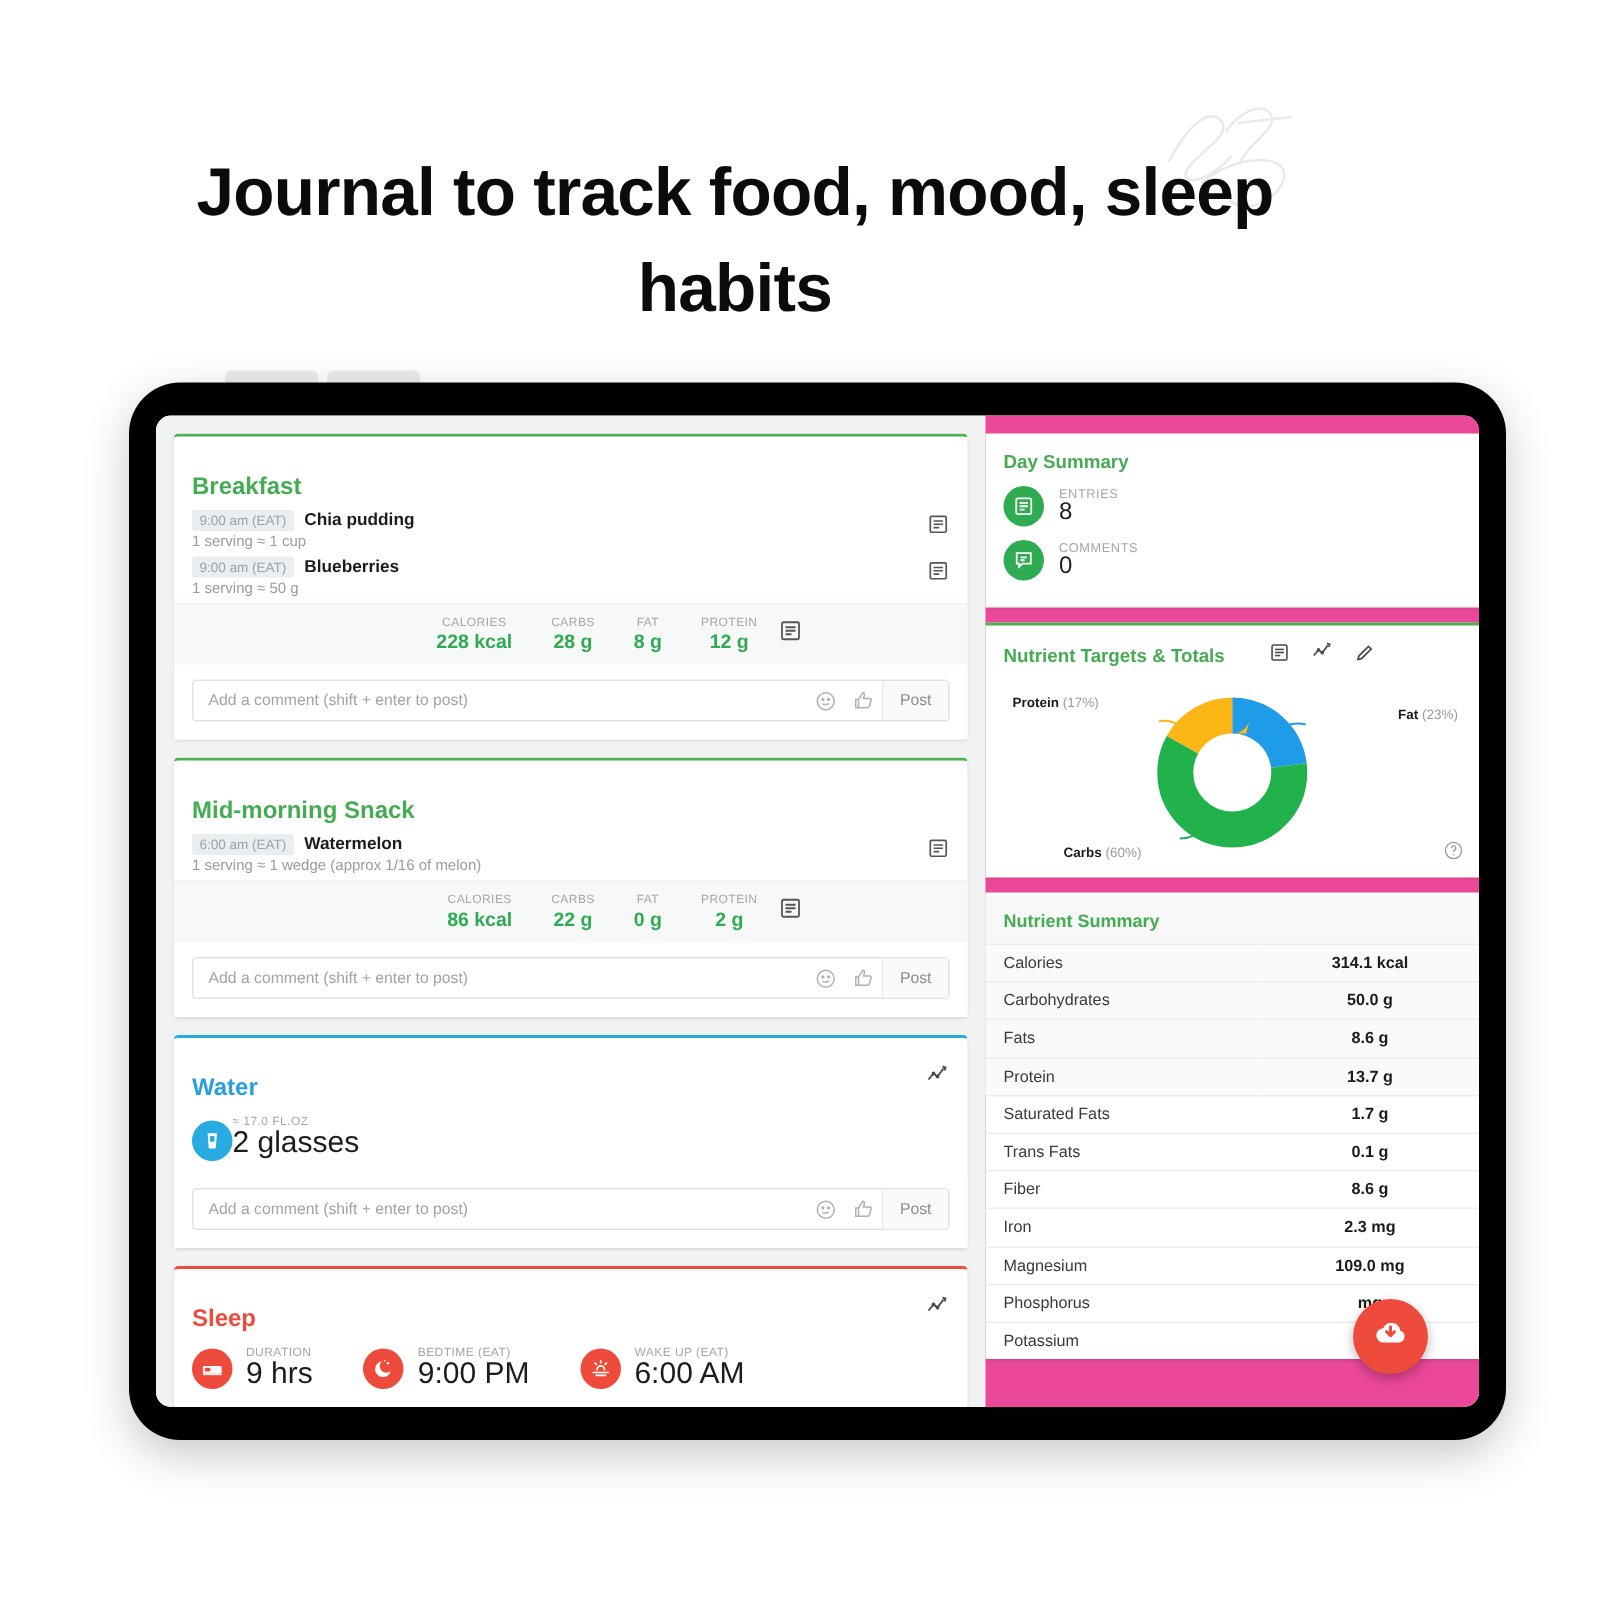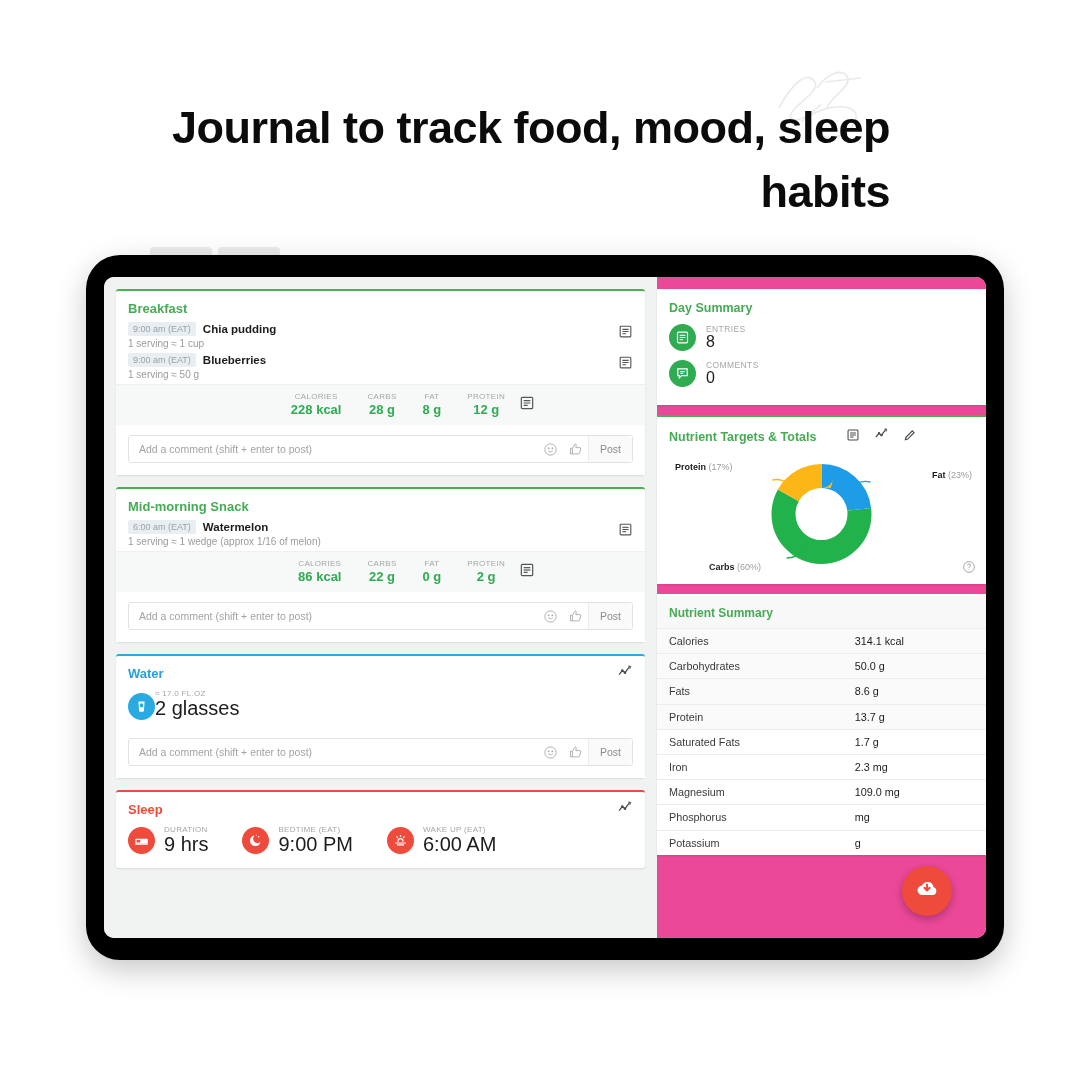--- a/index.html
+++ b/index.html
@@ -8,21 +8,21 @@
     background: #ffffff;
     font-family: "Liberation Sans", sans-serif;
     overflow: hidden;
   }
 
   .page { position: relative; width: 1080px; height: 1080px; background:#fff; }
 
   
   .headline-wrap {
     position: absolute; top: 96px; left: 0; width: 980px;
-    text-align: right;
+    text-align: center;
   }
   .headline {
     font-size: 45px; font-weight: bold; color: #0b0b0b;
     line-height: 1.42; letter-spacing: -0.5px;
     max-width: 800px; margin: 0 auto;
   }
   .watermark {
     position: absolute; top: 52px; left: 765px;
     width: 120px; height: 100px;
     opacity: 0.10; pointer-events: none;
@@ -64,21 +64,21 @@
     background: #fff; border-radius: 3px;
     margin-bottom: 12px;
     box-shadow: 0 1px 2px rgba(0,0,0,.10);
     border-top: 2px solid transparent;
   }
   .card.green  { border-top-color: #4caf50; }
   .card.blue   { border-top-color: #29abe2; }
   .card.red    { border-top-color: #ef4b3c; }
 
   .card-title {
-    font-size: 13px; font-weight: bold; padding: 10px 12px 6px 12px;
+    font-size: 16px; font-weight: bold; padding: 10px 12px 6px 12px; margin-top: 15px;
   }
   .card-title.green { color:#45ac54; }
   .card-title.blue  { color:#2a9fdc; }
   .card-title.red   { color:#ef4b3c; }
 
   .card-head {
     display:flex; align-items:center; justify-content:space-between;
     padding-right: 12px;
   }
   .trend-ic { color:#4a4a4a; display:flex; align-items:center; }
@@ -154,21 +154,21 @@
   .chart-area { position:relative; height:132px; }
   .help-ic { position:absolute; right:10px; bottom:6px; color:#9b9b9b; }
   .donut-label { position:absolute; font-size:9px; font-weight:bold; color:#1c1c1c; white-space:nowrap; }
   .donut-label .pct { color:#9b9b9b; font-weight:normal; }
 
   
   .nut-head { font-size:12px; font-weight:bold; color:#45ac54; padding:10px 12px 8px 12px; background:#f8f8f8; }
   .nut-table { width:100%; border-collapse:collapse; }
   .nut-table tr { border-top:1px solid #ededed; }
   .nut-table td { font-size:10.8px; color:#3a3a3a; padding: 6.1px 12px; }
-  .nut-table td.v { text-align:left; font-weight:normal; color:#1c1c1c; }
+  .nut-table td.v { text-align:center; font-weight:bold; color:#1c1c1c; }
   .nut-table tr.alt td { background:#fafafa; }
 
   
   .fab {
     position:absolute; right: 34px; bottom: 22px;
     width:50px; height:50px; border-radius:50%;
     background:#ef4b3c; display:flex; align-items:center; justify-content:center;
     box-shadow: 0 3px 8px rgba(0,0,0,.28); color:#fff;
   }
 </style>
@@ -568,20 +568,28 @@
               </tr>
               <tr class="alt">
                 <td>Protein</td>
                 <td class="v">13.7 g</td>
               </tr>
               <tr>
                 <td>Saturated Fats</td>
                 <td class="v">1.7 g</td>
               </tr>
               <tr>
+                <td>Trans Fats</td>
+                <td class="v">0.1 g</td>
+              </tr>
+              <tr>
+                <td>Fiber</td>
+                <td class="v">8.6 g</td>
+              </tr>
+              <tr>
                 <td>Iron</td>
                 <td class="v">2.3 mg</td>
               </tr>
               <tr>
                 <td>Magnesium</td>
                 <td class="v">109.0 mg</td>
               </tr>
               <tr>
                 <td>Phosphorus</td>
                 <td class="v">mg</td>

